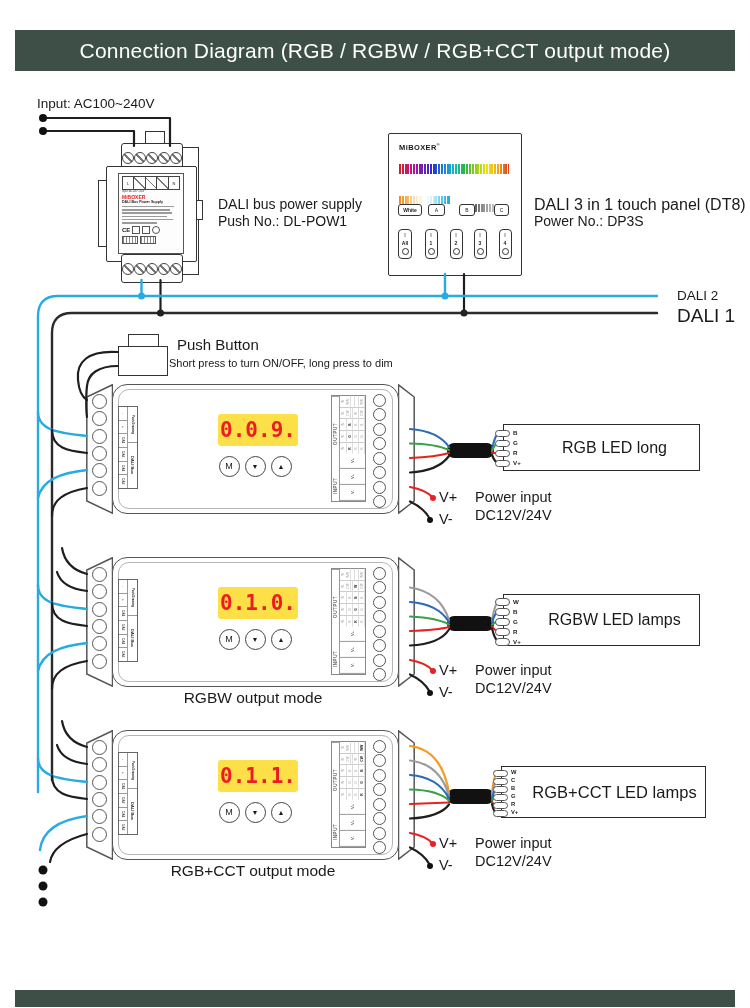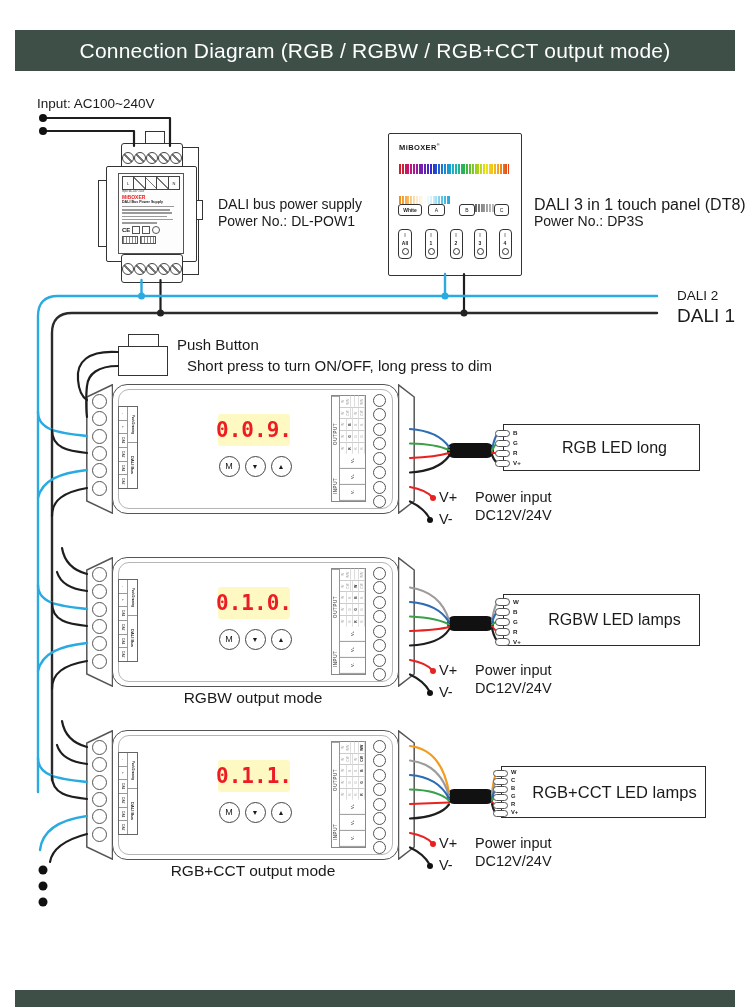--- a/index.html
+++ b/index.html
@@ -53,21 +53,21 @@
   .rterm{position:absolute;width:13px;height:13px;border:1.3px solid #555;border-radius:50%;background:#fff;box-sizing:border-box}
   .rot{writing-mode:vertical-rl}
   .rotc{writing-mode:vertical-rl;transform:rotate(180deg)}
   .lstrip{position:absolute;left:32px;top:22px;width:20px;height:83px;border:.8px solid #666;display:flex;box-sizing:border-box}
   .lsc1{width:9px;display:flex;flex-direction:column}
   .lsc1 span{flex:1;border-bottom:.5px solid #999;display:flex;align-items:center;justify-content:center;font-size:3.3px}
   .lsc1 span:last-child{border-bottom:none}
   .lsc2{width:11px;border-left:.5px solid #999;display:flex;flex-direction:column}
   .lsc2 .g1{height:36px;border-bottom:.5px solid #999;display:flex;align-items:center;justify-content:center;font-size:2.7px;font-weight:bold}
   .lsc2 .g2{height:47px;display:flex;align-items:center;justify-content:center;font-size:4px;font-weight:bold}
-  .disp{position:absolute;left:132px;top:30px;width:72px;height:32px;background:#fef9c3;border-radius:3px;display:flex;align-items:center;justify-content:center}
+  .disp{position:absolute;left:132px;top:30px;width:80px;height:32px;background:#fde047;border-radius:3px;display:flex;align-items:center;justify-content:center}
   .disp span{font-family:"DejaVu Sans Mono",monospace;font-weight:bold;font-size:21px;color:var(--display);letter-spacing:0}
   .cbtn{position:absolute;width:21px;height:21px;border:1.2px solid #444;border-radius:50%;display:flex;align-items:center;justify-content:center;background:#fff;box-sizing:border-box;font-size:9px}
   .cbtn.ar{font-size:7px}
   .iot{position:absolute;left:245px;top:11px;width:35px;height:107px;border:.8px solid #888;display:flex;box-sizing:border-box}
   .iolc{width:10px;display:flex;flex-direction:column;border-right:.5px solid #999}
   .iolc div{display:flex;align-items:center;justify-content:center;font-size:4.5px;letter-spacing:.6px;color:#333}
   .iolc .o{height:76px;border-bottom:.5px solid #999}
   .iolc .i{height:31px}
   .iorc{width:25px;display:flex;flex-direction:column}
   .iogrid{height:60px;display:flex;flex-direction:column}
@@ -237,21 +237,21 @@
     </div>
     <div class="abs tblock" style="left:121px;top:254px;width:60px;height:27px">
       <span class="screw"></span>
         <span class="screw"></span>
         <span class="screw"></span>
         <span class="screw"></span>
         <span class="screw"></span>
     </div>
   </div>
   <div class="abs lbl" style="left:218px;top:196px;font-size:14px">DALI bus power supply</div>
-  <div class="abs lbl" style="left:218px;top:213px;font-size:14px">Power No.: DL-POW1</div>
+  <div class="abs lbl" style="left:218px;top:213px;font-size:14px">Push No.: DL-POW1</div>
 
   <div class="abs panel" style="left:388px;top:133px;width:132px;height:141px">
     <div class="abs" style="left:10px;top:8px;font-size:7.5px;font-weight:bold;letter-spacing:.4px">
       <span>MiBOXER</span><sup style="font-size:4px">®</sup>
     </div>
     <div class="abs bars rainbow" style="left:10px;top:30px;width:110px;height:10px"></div>
     <div class="abs bars cctbar" style="left:10px;top:52px;width:51px;height:8px"></div>
     <div class="abs bars britebar" style="left:72px;top:52px;width:47px;height:8px"></div>
     <div class="abs pbtn" style="left:9px;top:70px;width:22px;height:10px;font-weight:bold;border-width:1.3px">White</div>
     <div class="abs pbtn" style="left:39px;top:70px;width:15px;height:10px">A</div>
@@ -285,21 +285,21 @@
   </div>
   <div class="abs lbl" style="left:534px;top:196px;font-size:16px">DALI 3 in 1 touch panel (DT8)</div>
   <div class="abs lbl" style="left:534px;top:213px;font-size:14px">Power No.: DP3S</div>
 
   <div class="abs lbl" style="left:677px;top:288px;font-size:13.5px">DALI 2</div>
   <div class="abs lbl" style="left:677px;top:305px;font-size:19px">DALI 1</div>
 
   <div class="abs pbcap" style="left:128px;top:334px;width:29px;height:13px"></div>
   <div class="abs pbbody" style="left:118px;top:346px;width:48px;height:28px"></div>
   <div class="abs lbl" style="left:177px;top:336px;font-size:15px">Push Button</div>
-  <div class="abs lbl" style="left:187px;top:357px;font-size:15px">Short press to turn ON/OFF, long press to dim</div>
+  <div class="abs lbl" style="left:169px;top:357px;font-size:11px">Short press to turn ON/OFF, long press to dim</div>
 
   <div class="abs ctrl" style="left:86px;top:384px">
     <svg class="abs" style="left:0;top:0" width="27" height="130">
         <polygon points="26.5,0.8 0.8,13 0.8,117 26.5,129.2" fill="#fff" stroke="#555" stroke-width="1.5"></polygon>
       </svg>
     <svg class="abs" style="left:312px;top:0" width="17" height="130">
         <polygon points="0.5,0.8 16.2,13 16.2,117 0.5,129.2" fill="#fff" stroke="#555" stroke-width="1.5"></polygon>
       </svg>
     <div class="cbody"></div>
     <div class="cinner"></div>

